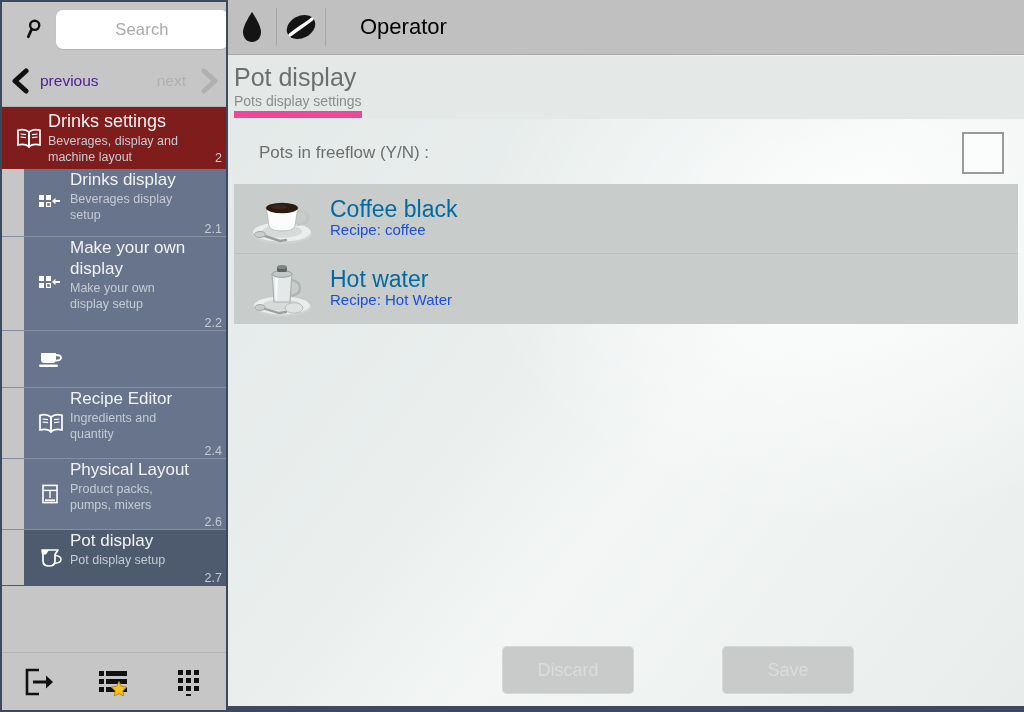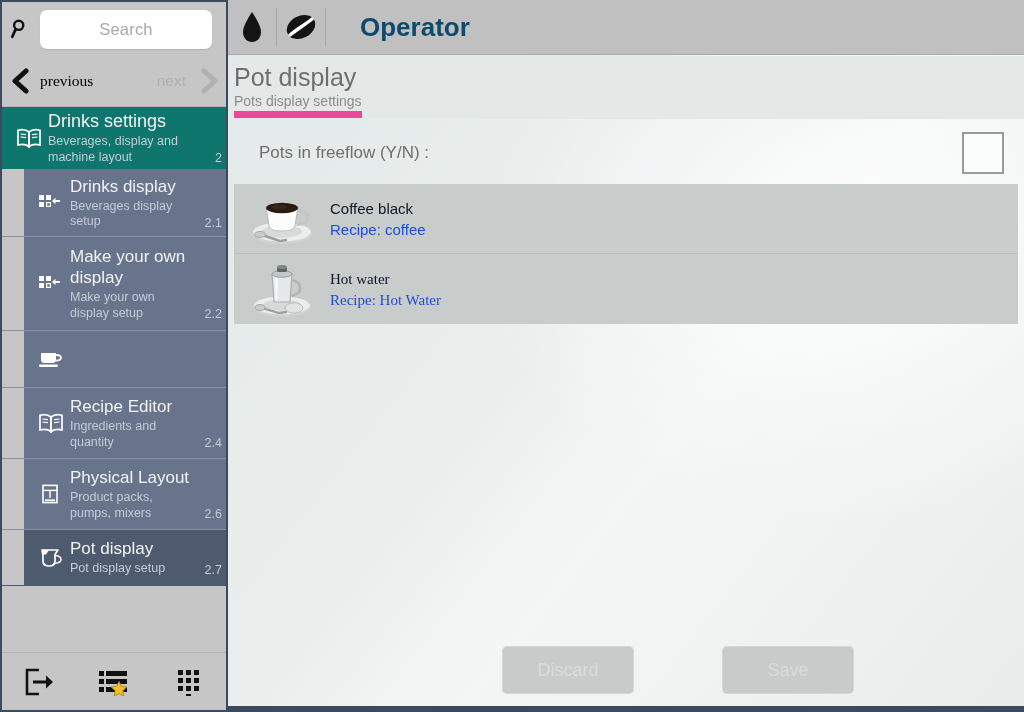--- a/index.html
+++ b/index.html
@@ -30,21 +30,21 @@
     border-right: 2px solid #3c4a5e;
     border-left: 2px solid #3c4a5e;
     border-top: 2px solid #3c4a5e;
     border-bottom: 2px solid #3c4a5e;
     overflow: hidden;
   }
 
   
   .search-row {
     position: absolute;
-    left: 0; top: 0;
+    left: 16px; top: 0;
     width: 224px; height: 54px;
     display: flex;
     align-items: center;
   }
   .search-icon {
     width: 38px;
     display: flex;
     align-items: center;
     justify-content: center;
   }
@@ -69,24 +69,23 @@
   .nav-row {
     position: absolute;
     left: 0; top: 54px;
     width: 224px; height: 51px;
     display: flex;
     align-items: center;
     border-bottom: 1px solid #b4b4b4;
   }
   .nav-chev { width: 38px; display:flex; align-items:center; justify-content:center; }
   .nav-prev-label {
-    color: #000000;
+    color: #4c1d95;
     font-size: 15.5px;
     flex: 1;
-    font-family: Liberation Serif, serif;
   }
   .nav-next-label {
     color: #b0b0b0;
     font-size: 15.5px;
     text-align: right;
     padding-right: 6px;
   }
   .nav-chev-right { width: 34px; display:flex; align-items:center; justify-content:center;}
 
   
@@ -94,30 +93,29 @@
     position: absolute;
     left: 0; top: 105px;
     width: 224px;
     bottom: 58px;
     overflow: hidden;
   }
 
   .menu-group-head {
     position: relative;
     height: 62px;
-    background: #0f766e;
+    background: #7f1d1d;
     display: flex;
     align-items: center;
     padding-left: 8px;
   }
   .menu-item {
     position: relative;
     background: #67748c;
     display: flex;
-    align-items: center;
     padding-left: 30px;
     border-bottom: 1px solid #8690a3;
   }
   .menu-item.selected {
     background: #4e5b6e;
     border-bottom: 1px solid #4e5b6e;
   }
   .menu-item::before {
     content: "";
     position: absolute;
@@ -203,24 +201,24 @@
   }
   .hdr-icon-cell {
     width: 48px; height: 55px;
     display: flex; align-items: center; justify-content: center;
   }
   .hdr-sep {
     width: 1px; height: 38px;
     background: #a6a6a6;
   }
   .hdr-title {
-    color: #0c4a6e;
-    font-size: 26px;
+    color: #000000;
+    font-size: 22px;
     padding-left: 34px;
-    font-weight: 700;
+    font-weight: 400;
   }
 
   
   #page-head {
     position: absolute;
     left: 0; top: 56px;
     width: 796px; height: 63px;
     background: #e4e8e7;
     padding-left: 6px;
   }
@@ -268,32 +266,32 @@
     left: 6px; top: 184px;
     width: 784px;
     background: #c8ccca;
   }
   .pot-row {
     height: 70px;
     display: flex;
     align-items: center;
     border-bottom: 1px solid #b9bfbe;
   }
-  .pot-row:last-child { border-bottom: none; font-family: Liberation Serif, serif; }
+  .pot-row:last-child { border-bottom: none; }
   .pot-icon {
     width: 96px; min-width: 96px;
     height: 70px;
     display: flex;
     align-items: center;
     justify-content: center;
   }
   .pot-text { flex: 1; }
   .pot-name {
-    color: #0f172a;
-    font-size: 15px;
+    color: #0369a1;
+    font-size: 23px;
     line-height: 22px;
   }
   .pot-recipe {
     color: #1d4ed8;
     font-size: 15px;
     line-height: 20px;
   }
 
   
   #actions {

